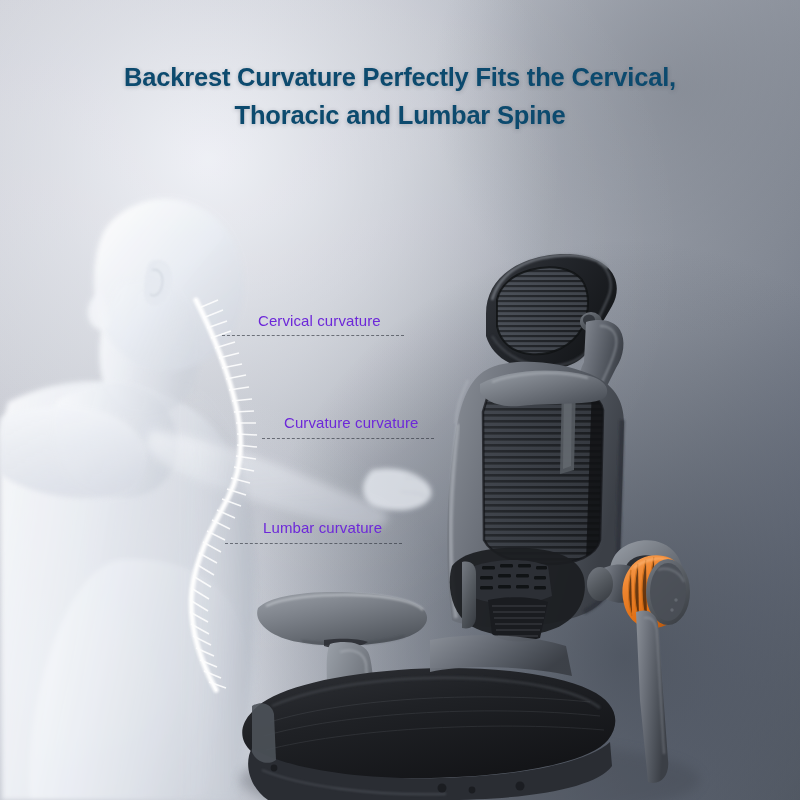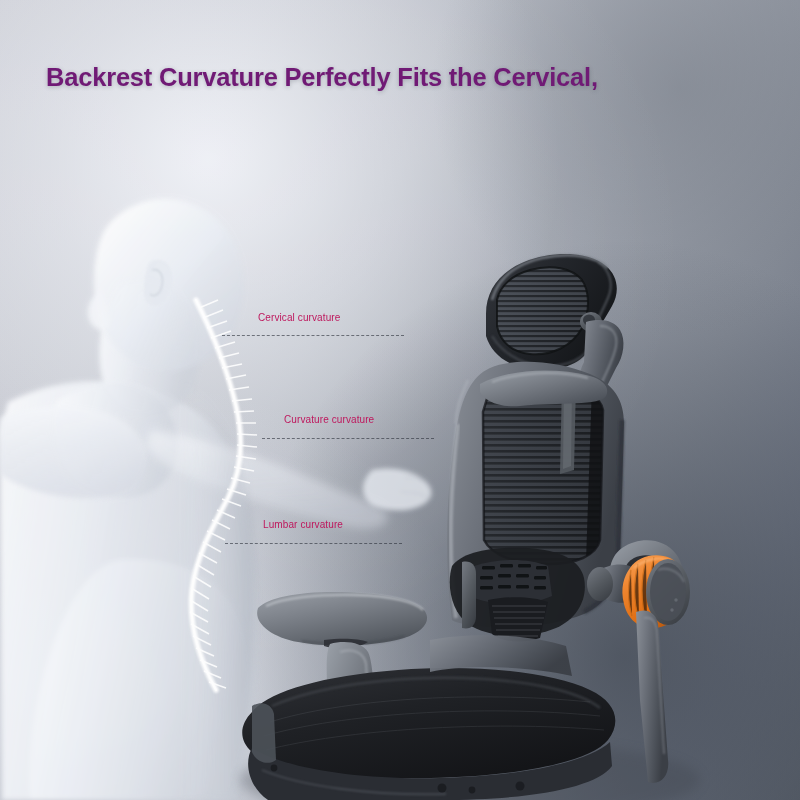--- a/index.html
+++ b/index.html
@@ -58,36 +58,37 @@
     position: absolute;
     inset: 0;
     background: radial-gradient(120% 100% at 20% 30%, rgba(255,255,255,0.16) 0%, rgba(255,255,255,0) 55%);
   }
 
   
   .headline {
     position: absolute;
     left: 0; right: 0;
     top: 58px;
-    color: #701a75;
+    text-align: center;
+    color: #0c4a6e;
     font-size: 25.5px;
     font-weight: bold;
     line-height: 38px;
     letter-spacing: -0.2px;
     text-shadow: 0 1px 4px rgba(60,66,78,0.30);
     padding: 0 46px;
     box-sizing: border-box;
   }
   .headline span { display: block; }
 
   
   .annot {
     position: absolute;
-    color: #be185d;
-    font-size: 10px;
+    color: #6d28d9;
+    font-size: 15px;
     font-weight: 400;
     white-space: nowrap;
     letter-spacing: 0.1px;
   }
   .leader {
     position: absolute;
     height: 0;
     border-top: 1px dashed rgba(45,50,60,0.62);
   }
 
@@ -590,20 +591,21 @@
       </g>
 
       <path d="M 430 640 C 470 632, 530 634, 566 646 L 572 676 C 528 666, 466 664, 430 672 Z" fill="url(#frameG)" opacity="0.95"></path>
     </g>
 
     <path d="M 252 706 C 262 700, 272 704, 274 714 L 276 760 C 268 766, 256 762, 252 752 Z" fill="#4d5259" opacity="0.9"></path>
   </svg>
 
   <div class="headline">
     <span>Backrest Curvature Perfectly Fits the Cervical,</span>
+    <span>Thoracic and Lumbar Spine</span>
   </div>
 
   <div class="annot" style="left:258px; top:312px;">Cervical curvature</div>
   <div class="leader" style="left:222px; top:335px; width:182px;"></div>
 
   <div class="annot" style="left:284px; top:414px;">Curvature curvature</div>
   <div class="leader" style="left:262px; top:438px; width:172px;"></div>
 
   <div class="annot" style="left:263px; top:519px;">Lumbar curvature</div>
   <div class="leader" style="left:225px; top:543px; width:177px;"></div>

